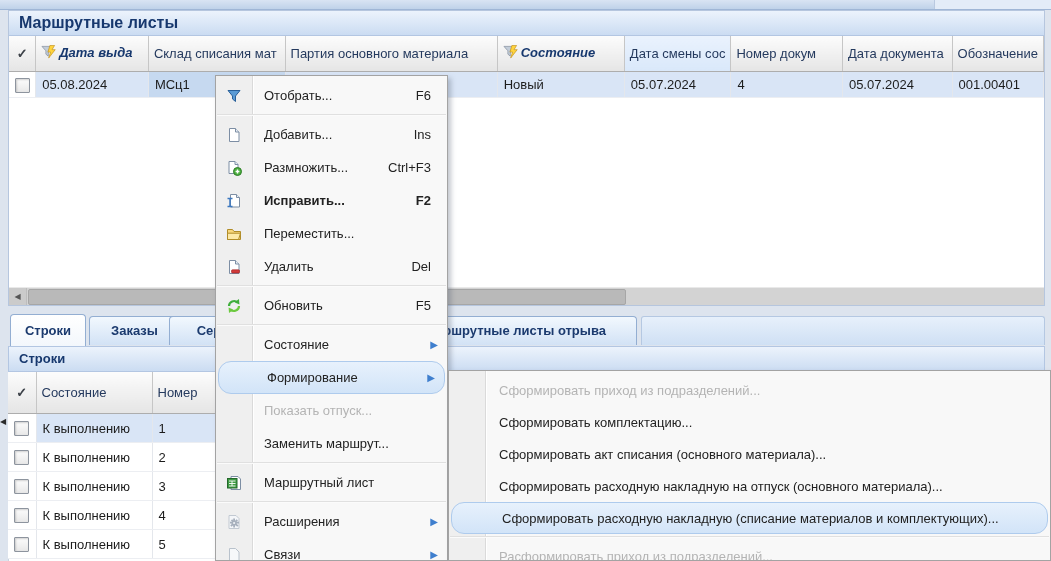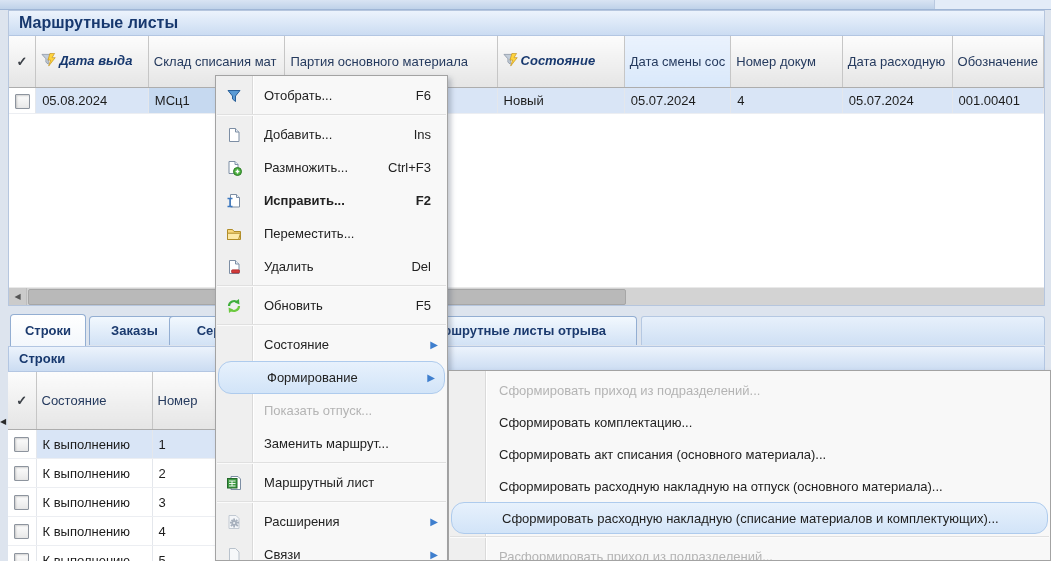--- a/index.html
+++ b/index.html
@@ -16,21 +16,21 @@
   .top-panel{position:absolute;left:8px;top:10px;width:1037px;height:296px;
     background:#fff;border:1px solid #b6c6de;box-sizing:border-box;
     display:flex;flex-direction:column;}
   .panel-header{height:24px;flex:none;background:linear-gradient(#ecf3fc,#cbdcf2);
     border-bottom:1px solid #b3c6e2;color:#17386e;font-weight:bold;font-size:16px;
     line-height:24px;padding-left:10px;}
   .fill{flex:1;background:#fff;}
   
   table.grid{border-collapse:collapse;table-layout:fixed;background:#fff;font-size:13px;}
   .grid th{background:linear-gradient(#fcfcfc,#e5e5e5);border-right:1px solid #c6c6c6;
-    border-bottom:1px solid #adadad;height:27px;padding:12px 5px;text-align:left;
+    border-bottom:1px solid #adadad;height:27px;padding:4px 5px;text-align:left;
     color:#253a5e;font-weight:normal;white-space:nowrap;overflow:hidden;}
   .grid th.flt{font-weight:bold;font-style:italic;color:#17386e;}
   .grid th.sorted{background:linear-gradient(#eaf2fd,#d9e8fa);}
   .grid td{height:25px;padding:0 6px;border-right:1px solid #e4e7ec;
     border-bottom:1px solid #eceef2;white-space:nowrap;overflow:hidden;color:#1c1c1c;}
   .grid td.sel{background:#d9e5f6;}
   .grid td.foc{background:#c6d9f0;}
   .grid th.chk,.grid td.chk{text-align:center;padding:0;}
   .grid th.chk span.mark{color:#3c4148;font-weight:bold;font-size:13px;}
   .cb{display:inline-block;width:13px;height:13px;border:1px solid #8d949e;
@@ -117,21 +117,21 @@
         <th><span>Склад списания мат</span></th>
         <th><span>Партия основного материала</span></th>
         <th class="flt">
           <span class="flt-ic"><svg width="15" height="14" viewBox="0 0 16 15">
                 <polygon points="1,1.5 12,1.5 7.8,6.2 7.8,12 5.2,9.8 5.2,6.2" fill="#c3cdd9" stroke="#8792a1" stroke-width="0.8"></polygon>
                 <polygon points="9.5,0.5 14.5,0.5 11.8,5 15.2,5 8.2,14 10.2,7.6 7.4,7.6" fill="#ffd43d" stroke="#c08f1c" stroke-width="0.7"></polygon>
               </svg></span><span>Состояние</span>
         </th>
         <th class="sorted"><span>Дата смены сос</span></th>
         <th><span>Номер докум</span></th>
-        <th><span>Дата расходную</span></th>
+        <th><span>Дата документа</span></th>
         <th><span>Обозначение</span></th>
       </tr>
     </thead>
     <tbody>
       <tr>
         <td class="chk"><span class="cb"></span></td>
         <td class="sel">05.08.2024</td>
         <td class="sel foc">МСц1</td>
         <td class="sel"></td>
         <td class="sel">Новый</td>

